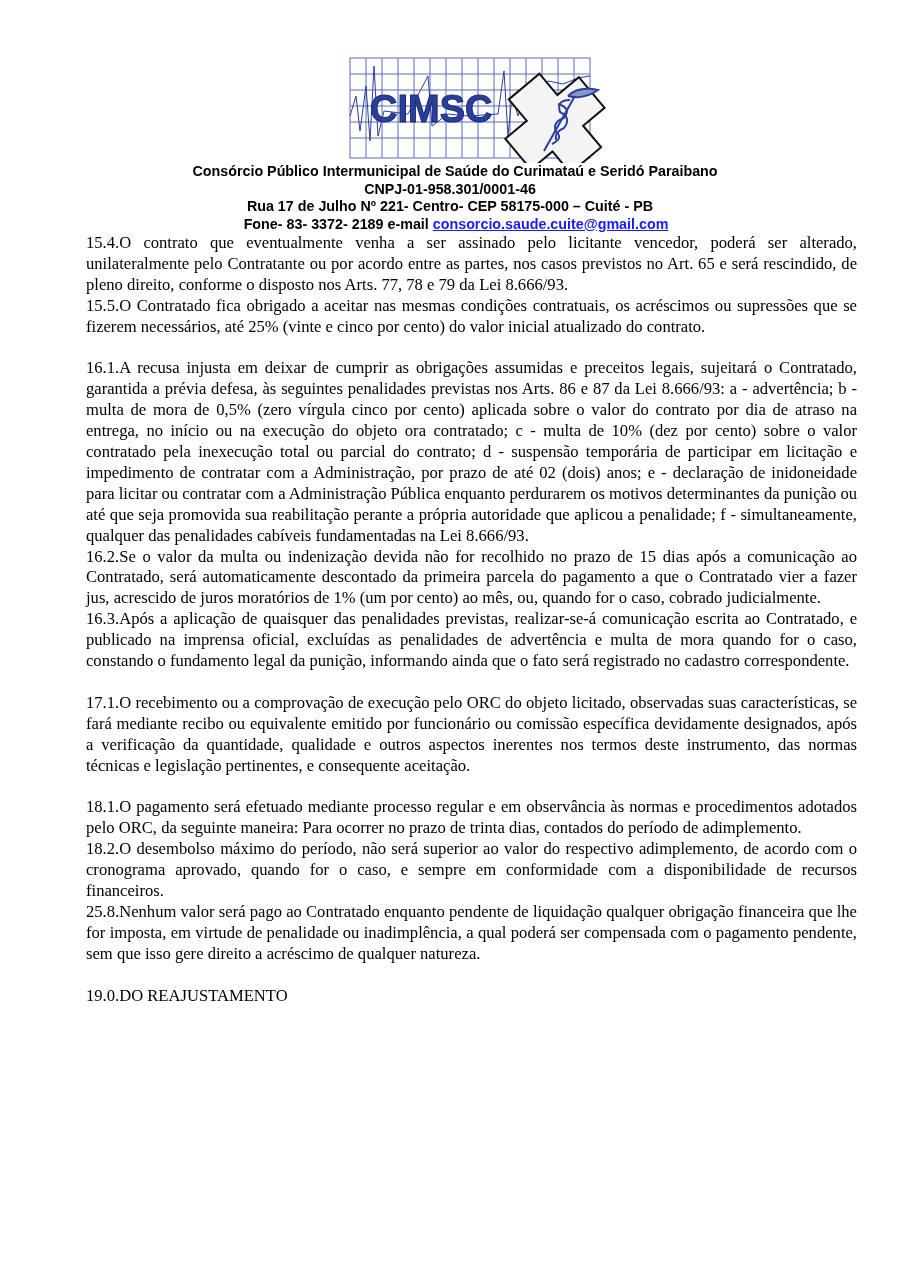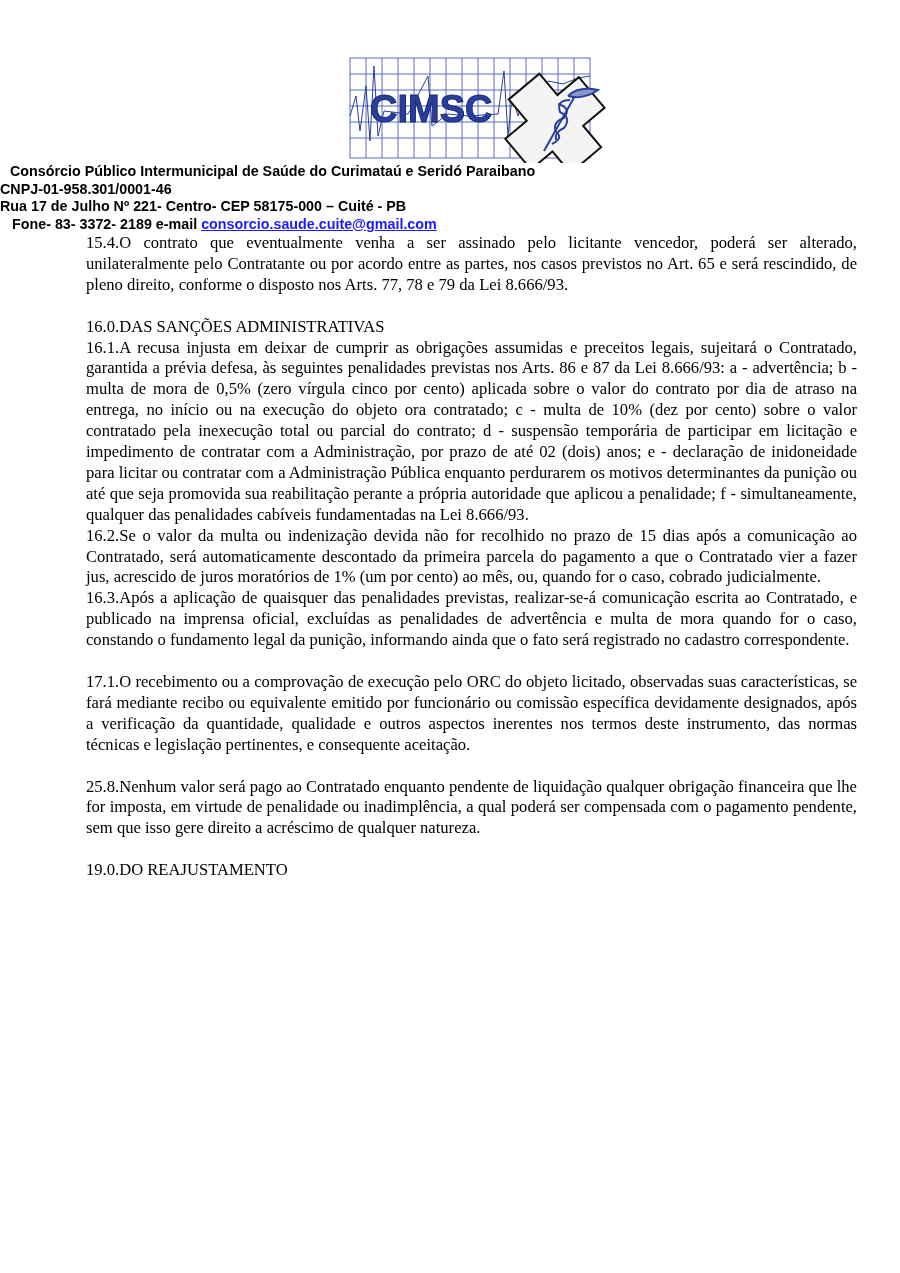--- a/index.html
+++ b/index.html
@@ -1,18 +1,18 @@
 <!DOCTYPE html>
 <html><head>
 <meta charset="utf-8">
 <style>
   html, body { margin: 0; padding: 0; background: #ffffff; }
   body { width: 900px; height: 1273px; position: relative; overflow: hidden; }
   .logo { position: absolute; left: 348px; top: 56px; width: 268px; height: 107px; }
-  .header { position: absolute; left: 0; top: 163px; width: 900px; 
+  .header { position: absolute; left: 0; top: 163px; width: 900px; text-align: center;
     font-family: "Liberation Sans", sans-serif; font-weight: bold; font-size: 14.3px; line-height: 17.5px; color: #000; }
   .header .line { display: block; white-space: nowrap; }
   .header .line1 { padding-left: 10px; }
   .header .line4 { padding-left: 12px; }
   .header a { color: #1a1aff; text-decoration: underline; }
   .content { position: absolute; left: 86px; top: 233px; width: 771px;
     font-family: Liberation Serif, serif; font-size: 16.6px; line-height: 20.9px; color: #000; }
   .content p { margin: 0; text-align: justify; }
   .content .heading { text-align: left; }
   .content .gap { height: 20.9px; }
@@ -61,28 +61,30 @@
 <div class="header">
   <span class="line line1">Consórcio Público Intermunicipal de Saúde do  Curimataú e Seridó Paraibano</span>
   <span class="line">CNPJ-01-958.301/0001-46</span>
   <span class="line">Rua 17 de Julho Nº 221- Centro- CEP 58175-000 – Cuité - PB</span>
   <span class="line line4"><span>Fone- 83- 3372- 2189 e-mail </span><a>consorcio.saude.cuite@gmail.com</a></span>
 </div>
 
 <div class="content">
 
   <p>15.4.O contrato que eventualmente venha a ser assinado pelo licitante vencedor, poderá ser alterado, unilateralmente pelo Contratante ou por acordo entre as partes, nos casos previstos no Art. 65 e será rescindido, de pleno direito, conforme o disposto nos Arts. 77, 78 e 79 da Lei 8.666/93.</p>
+  <p>15.5.O Contratado fica obrigado a aceitar nas mesmas condições contratuais, os acréscimos ou supressões que se fizerem necessários, até 25% (vinte e cinco por cento) do valor inicial atualizado do contrato.</p>
   <div class="gap"></div>
 
-  <p class="heading">16.0.DAS SANÇÕES ADMINISTRATIVAS</p>
   <p>16.1.A recusa injusta em deixar de cumprir as obrigações assumidas e preceitos legais, sujeitará o Contratado, garantida a prévia defesa, às seguintes penalidades previstas nos Arts. 86 e 87 da Lei 8.666/93: a - advertência; b - multa de mora de 0,5% (zero vírgula cinco por cento) aplicada sobre o valor do contrato por dia de atraso na entrega, no início ou na execução do objeto ora contratado; c - multa de 10% (dez por cento) sobre o valor contratado pela inexecução total ou parcial do contrato; d - suspensão temporária de participar em licitação e impedimento de contratar com a Administração, por prazo de até 02 (dois) anos; e - declaração de inidoneidade para licitar ou contratar com a Administração Pública enquanto perdurarem os motivos determinantes da punição ou até que seja promovida sua reabilitação perante a própria autoridade que aplicou a penalidade; f - simultaneamente, qualquer das penalidades cabíveis fundamentadas na Lei 8.666/93.</p>
   <p>16.2.Se o valor da multa ou indenização devida não for recolhido no prazo de 15 dias após a comunicação ao Contratado, será automaticamente descontado da primeira parcela do pagamento a que o Contratado vier a fazer jus, acrescido de juros moratórios de 1% (um por cento) ao mês, ou, quando for o caso, cobrado judicialmente.</p>
   <p>16.3.Após a aplicação de quaisquer das penalidades previstas, realizar-se-á comunicação escrita ao Contratado, e publicado na imprensa oficial, excluídas as penalidades de advertência e multa de mora quando for o caso, constando o fundamento legal da punição, informando ainda que o fato será registrado no cadastro correspondente.</p>
   <div class="gap"></div>
 
   <p>17.1.O recebimento ou a comprovação de execução pelo ORC do objeto licitado, observadas suas características, se fará mediante recibo ou equivalente emitido por funcionário ou comissão específica devidamente designados, após a verificação da quantidade, qualidade e outros aspectos inerentes nos termos deste instrumento, das normas técnicas e legislação pertinentes, e consequente aceitação.</p>
   <div class="gap"></div>
 
+  <p>18.1.O pagamento será efetuado mediante processo regular e em observância às normas e procedimentos adotados pelo ORC, da seguinte maneira: Para ocorrer no prazo de trinta dias, contados do período de adimplemento.</p>
+  <p>18.2.O desembolso máximo do período, não será superior ao valor do respectivo adimplemento, de acordo com o cronograma aprovado, quando for o caso, e sempre em conformidade com a disponibilidade de recursos financeiros.</p>
   <p>25.8.Nenhum valor será pago ao Contratado enquanto pendente de liquidação qualquer obrigação financeira que lhe for imposta, em virtude de penalidade ou inadimplência, a qual poderá ser compensada com o pagamento pendente, sem que isso gere direito a acréscimo de qualquer natureza.</p>
   <div class="gap"></div>
 
   <p class="heading">19.0.DO REAJUSTAMENTO</p>
 </div>
 
 </body></html>

